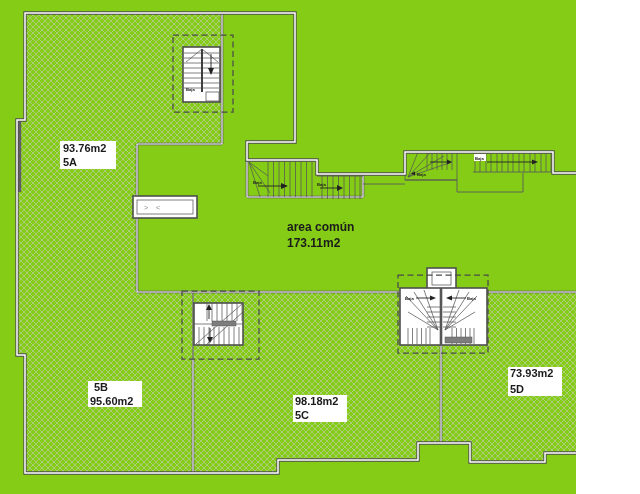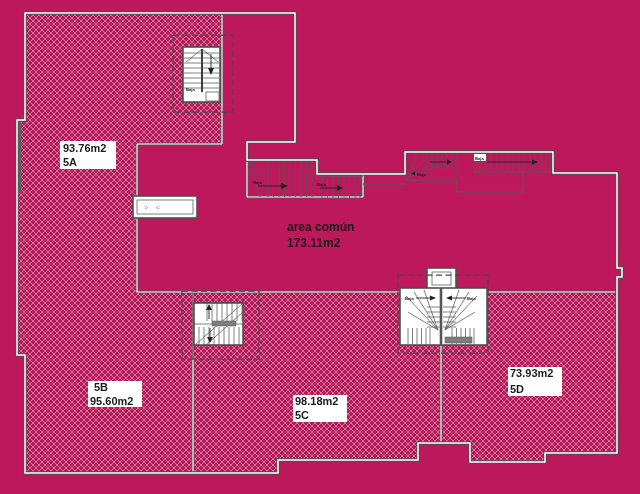--- a/index.html
+++ b/index.html
@@ -1,16 +1,16 @@
 <!DOCTYPE html>
 <html><head>
 <meta charset="utf-8">
 <style>
   html,body{margin:0;padding:0;background:#ffffff;}
-  .page{width:640px;height:494px;background:#be185d;position:relative;overflow:hidden;}
+  .page{width:576px;height:494px;background:#84cc16;position:relative;overflow:hidden;}
   svg{display:block;}
   .wall-d{fill:none;stroke:#4d4d4d;stroke-width:3.3;stroke-linejoin:miter;}
   .wall-w{fill:none;stroke:#ffffff;stroke-width:1.5;stroke-linejoin:miter;}
   .iwall-d{fill:none;stroke:#565656;stroke-width:2.6;}
   .iwall-w{fill:none;stroke:#ffffff;stroke-width:1.1;}
   .thin{fill:none;stroke:#5a5a5a;stroke-width:0.9;}
   .stair{fill:none;stroke:#555555;stroke-width:0.75;}
   .stair-thick{fill:none;stroke:#3f3f3f;stroke-width:2;}
   .arrowline{fill:none;stroke:#222222;stroke-width:0.9;}
   .arrowhead{fill:#222222;stroke:none;}

